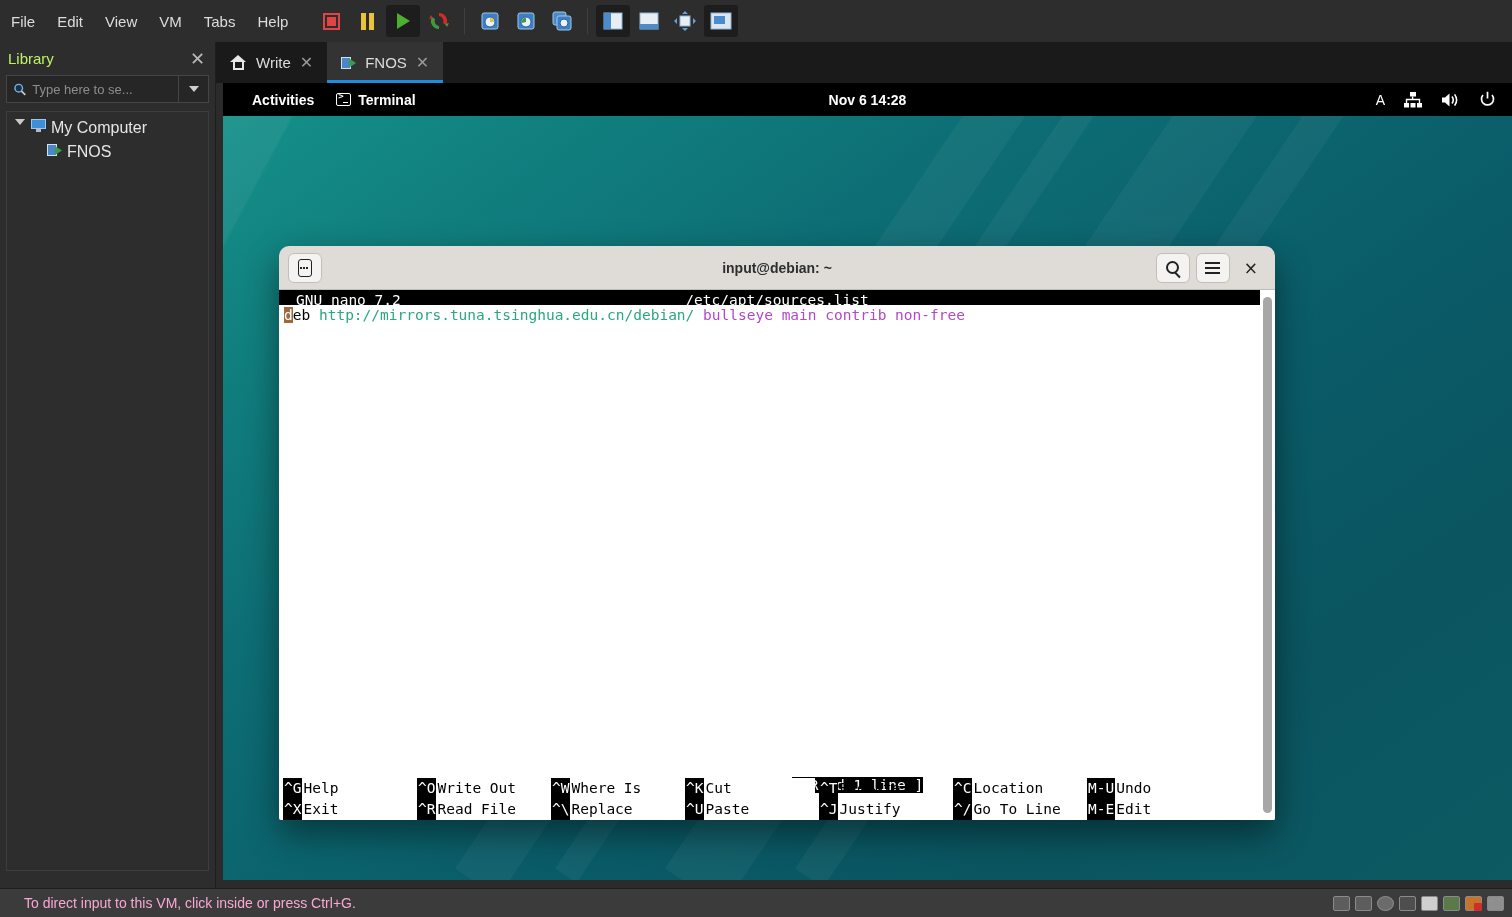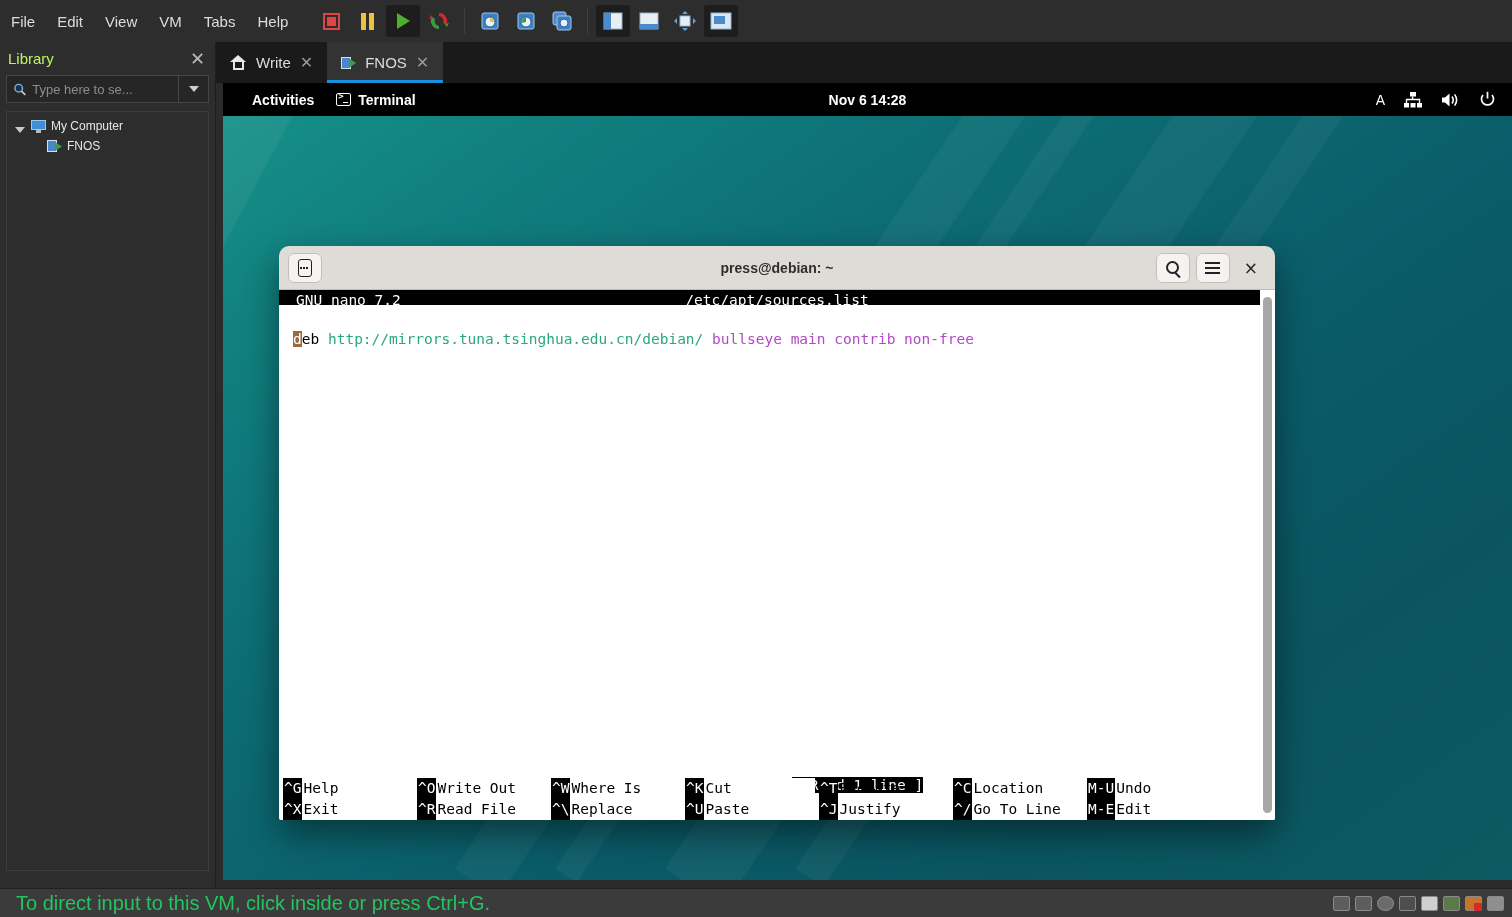--- a/index.html
+++ b/index.html
@@ -54,22 +54,22 @@
   }
   #lib-search-input { background:transparent; border:0; outline:0; color:#d946ef;
     font-size:13px; font-family:"Liberation Sans", sans-serif; width:100%; }
   #lib-search-input::placeholder { color:#8d8d8d; }
   #lib-drop { width:30px; background:#262626; border:1px solid #454545; border-left:0;
     display:flex; align-items:center; justify-content:center; }
   .caret-d { width:0;height:0; border-left:5px solid transparent;
     border-right:5px solid transparent; border-top:6px solid #cfcfcf; }
   #lib-tree { margin:8px 6px 0 6px; border:1px solid #3d3d3d; height:760px;
               background:#2d2d2d; padding-top:4px; }
-  .tree-row { display:flex; align-items:flex-end; gap:5px; padding:3px 4px; color:#e6e6e6;
-              font-size:12px; white-space:nowrap; }
+  .tree-row { display:flex; align-items:flex-start; gap:5px; padding:3px 4px; color:#e6e6e6;
+              font-size:16px; white-space:nowrap; }
   .tri { width:0;height:0; border-left:5px solid transparent;
          border-right:5px solid transparent; border-top:6px solid #c8c8c8; margin-right:1px; }
   .ic-monitor { width:15px; height:13px; position:relative; }
   .ic-monitor b { position:absolute; left:0; top:0; width:15px; height:10px;
                   background:#3f8fd8; border:1px solid #9dc7ea; display:block; }
   .ic-monitor s { position:absolute; left:5px; top:10px; width:5px; height:3px;
                   background:#b9b9b9; display:block; }
   .ic-vm { width:15px; height:14px; position:relative; display:block; }
   .ic-vm b { position:absolute; left:0; top:1px; width:10px; height:12px;
              background:#4a86c8; border:1px solid #cfe2f2; display:block; }
@@ -152,21 +152,21 @@
   .ic-burger i:nth-child(3){top:10px;}
   .ic-close { color:#222; font-size:17px; font-family:"DejaVu Sans", sans-serif;
     padding:0 8px; cursor:pointer; z-index:2; }
 
   #term-body { height:530px; background:#ffffff; position:relative;
     font-family:"DejaVu Sans Mono", monospace; font-size:14.5px; line-height:21px; }
   #nano-head { background:#000; color:#fff; height:15px; display:flex;
     padding:0 6px; white-space:pre; }
   #nano-head .ttl { margin-left:auto; margin-right:auto; }
   #nano-head .ver { position:absolute; left:17px; }
-  #nano-text { padding:0 0 0 14px; white-space:pre; position:relative;margin-top:24px; }
+  #nano-text { padding:0 0 0 5px; white-space:pre; position:relative; }
   .c-cursor { background:#9b6a3e; color:#ffffff; }
   .c-green  { color:#2aa87e; }
   .c-magenta{ color:#b348c8; }
 
   #nano-msg { position:absolute; left:425px; top:464px; background:#fff; color:#000;
     padding:0 1px; white-space:pre; font-family:"DejaVu Sans Mono", monospace;
     font-size:14.5px; line-height:21px; }
   #nano-msg .inv { background:#000; color:#fff; }
 
   #nano-foot { position:absolute; left:0; bottom:0; width:100%; }
@@ -178,21 +178,21 @@
 
   #term-scrollbar { position:absolute; right:0; top:0; width:15px; height:530px;
     background:#ffffff; }
   #term-thumb { position:absolute; left:3px; top:7px; width:9px; height:516px;
     background:#a7a7a7; border-radius:5px; }
 
   
   #statusbar { position:absolute; left:0; bottom:0; width:1512px; height:29px;
     background:#3b3b3b; border-top:1px solid #1e1e1e;
     display:flex; align-items:center; }
-  #status-text { color:#22c55e; font-size:20px; padding-left:16px; }
+  #status-text { color:#f9a8d4; font-size:14px; padding-left:24px; }
   #status-icons { margin-left:auto; display:flex; align-items:center; gap:5px;
     padding-right:8px; }
   .sb-ic { width:17px; height:15px; background:#5d5d5d; border:1px solid #8a8a8a;
     border-radius:2px; }
   .sb-ic.disc { border-radius:50%; background:#6b6b6b; }
   .sb-ic.warn { background:#c8732a; position:relative; }
   .sb-ic.warn::after { content:""; position:absolute; right:-1px; bottom:-1px; width:8px;
     height:8px; background:#d02d2d; border-radius:1px; }
 </style>
 </head>
@@ -376,21 +376,21 @@
     <div class="streak" style="left:780px; top:-60px; width:52px; height:980px;"></div>
     <div class="streak" style="left:880px; top:-60px; width:26px; height:980px;"></div>
     <div class="streak" style="left:990px; top:-60px; width:70px; height:980px;"></div>
     <div class="streak" style="left:1120px; top:-60px; width:34px; height:980px;"></div>
 
     <div id="term">
       <div id="term-titlebar">
         <div class="hdr-btn">
           <span class="ic-newtab"></span>
         </div>
-        <div id="term-title">press@debian: ~</div>
+        <div id="term-title">input@debian: ~</div>
         <div class="hdr-grp">
           <div class="hdr-btn">
             <span class="ic-search"></span>
           </div>
           <div class="hdr-btn">
             <span class="ic-burger">
                 <i></i>
                 <i></i>
                 <i></i>
               </span>

